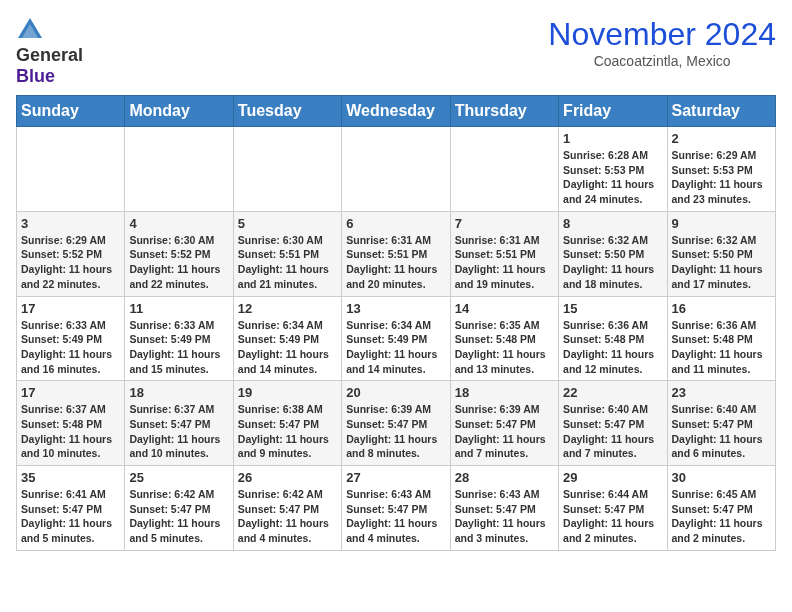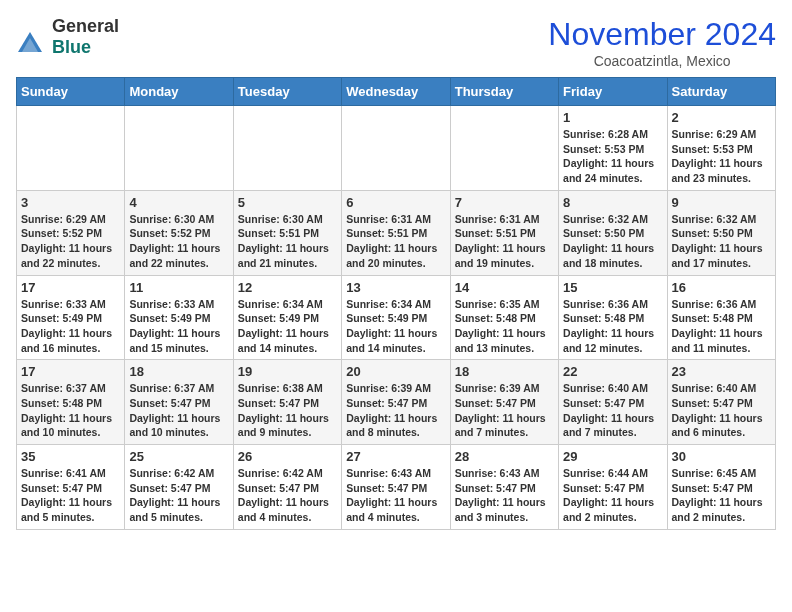--- a/index.html
+++ b/index.html
@@ -11,32 +11,33 @@
       padding: 16px;
     }
     .header {
       display: flex;
       justify-content: space-between;
       align-items: flex-start;
       margin-bottom: 8px;
     }
     .logo {
       display: flex;
-      align-items: flex-end;
-      gap: 8px;
+      align-items: flex-start;
+      gap: 1px;
+      flex-direction: column;
     }
     .logo-text-general {
       font-size: 18px;
       font-weight: bold;
       color: #333;
     }
     .logo-text-blue {
       font-size: 18px;
       font-weight: bold;
-      color: #0f766e;
+      color: #4c1d95;
     }
     .logo-icon {
       width: 28px;
       height: 28px;
     }
     .title-block {
       text-align: right;
     }
     .month-title {
       font-size: 32px;
@@ -51,21 +52,21 @@
     .calendar {
       width: 100%;
       border-collapse: collapse;
       font-size: 11px;
     }
     .calendar thead th {
       background: #3a7fc1;
       color: #fff;
       padding: 6px 4px;
       text-align: left;
-      font-size: 13px;
+      font-size: 16px;
       font-weight: bold;
       border: 1px solid #2d6aa0;
     }
     .calendar tbody td {
       border: 1px solid #ccc;
       vertical-align: top;
       padding: 4px;
       width: 108px;
       min-height: 80px;
       background: #fff;

